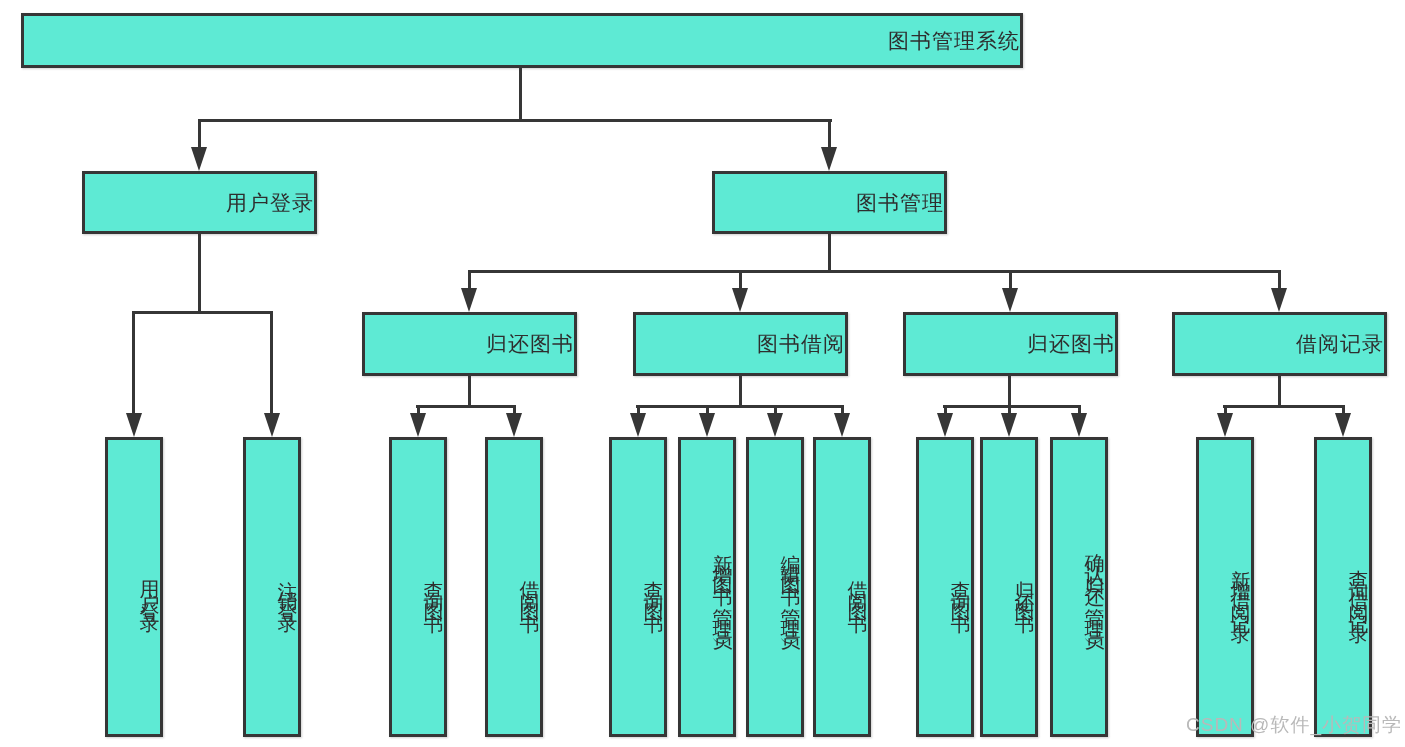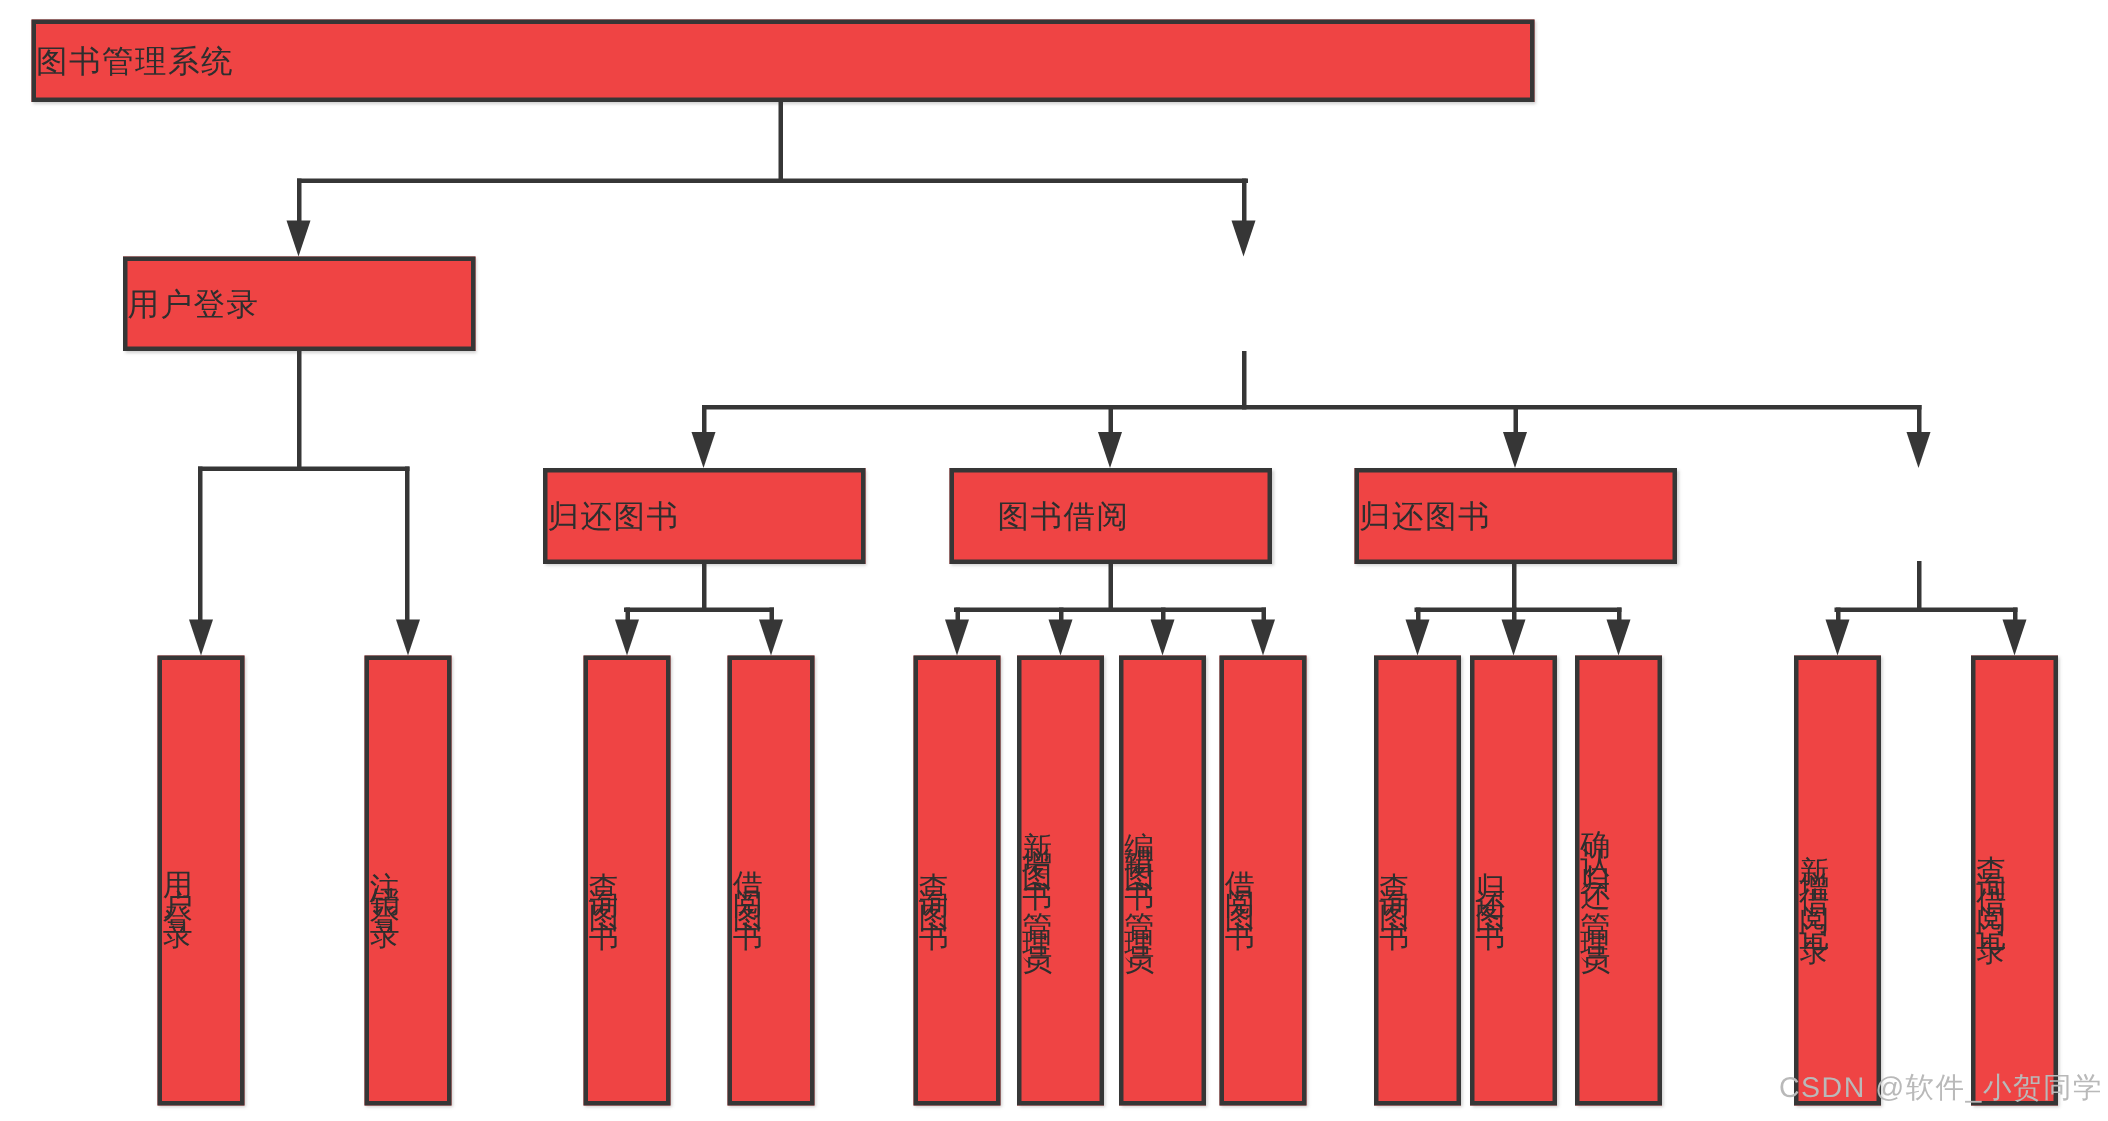--- a/index.html
+++ b/index.html
@@ -1,22 +1,22 @@
 <!DOCTYPE html>
 <html><head>
 <meta charset="utf-8">
 <style>
   html,body{margin:0;padding:0;background:#ffffff;}
   .canvas{
     position:relative;width:1405px;height:747px;background:#ffffff;overflow:hidden;
     font-family:"Liberation Sans","DejaVu Sans",sans-serif;color:#2e2e2e;
   }
   .box{
-    position:absolute;box-sizing:border-box;border:3px solid #363636;background:#ef4444;
-    display:flex;align-items:center;justify-content:flex-start;
+    position:absolute;box-sizing:border-box;border:3px solid #363636;background:#5eead4;
+    display:flex;align-items:center;justify-content:flex-end;
     box-shadow:1px 1px 2px rgba(120,120,120,0.35);
   }
   .box .hlabel{font-size:21px;letter-spacing:1px;white-space:nowrap;}
   .leaf .vlabel{
     writing-mode:vertical-rl;text-orientation:mixed;
     font-size:20px;letter-spacing:11px;line-height:1;white-space:nowrap;
   }
   .vline{position:absolute;width:3px;background:#363636;}
   .hline{position:absolute;height:3px;background:#363636;}
   .arrow{
@@ -34,29 +34,35 @@
 
 <div class="canvas">
 
   <div class="box" style="left:21px;top:13px;width:1002px;height:55px;">
     <span class="hlabel">图书管理系统</span>
   </div>
 
   <div class="box" style="left:82px;top:171px;width:235px;height:63px;">
     <span class="hlabel">用户登录</span>
   </div>
+  <div class="box" style="left:712px;top:171px;width:235px;height:63px;">
+    <span class="hlabel">图书管理</span>
+  </div>
 
   <div class="box" style="left:362px;top:312px;width:215px;height:64px;">
     <span class="hlabel">归还图书</span>
   </div>
   <div class="box" style="left:633px;top:312px;width:215px;height:64px;padding-left:29px;">
     <span class="hlabel">图书借阅</span>
   </div>
   <div class="box" style="left:903px;top:312px;width:215px;height:64px;">
     <span class="hlabel">归还图书</span>
+  </div>
+  <div class="box" style="left:1172px;top:312px;width:215px;height:64px;">
+    <span class="hlabel">借阅记录</span>
   </div>
 
   <div class="box leaf" style="left:105px;top:437px;width:58px;height:300px;">
     <span class="vlabel">用户登录</span>
   </div>
   <div class="box leaf" style="left:243px;top:437px;width:58px;height:300px;">
     <span class="vlabel">注销登录</span>
   </div>
   <div class="box leaf" style="left:389px;top:437px;width:58px;height:300px;">
     <span class="vlabel">查询图书</span>

